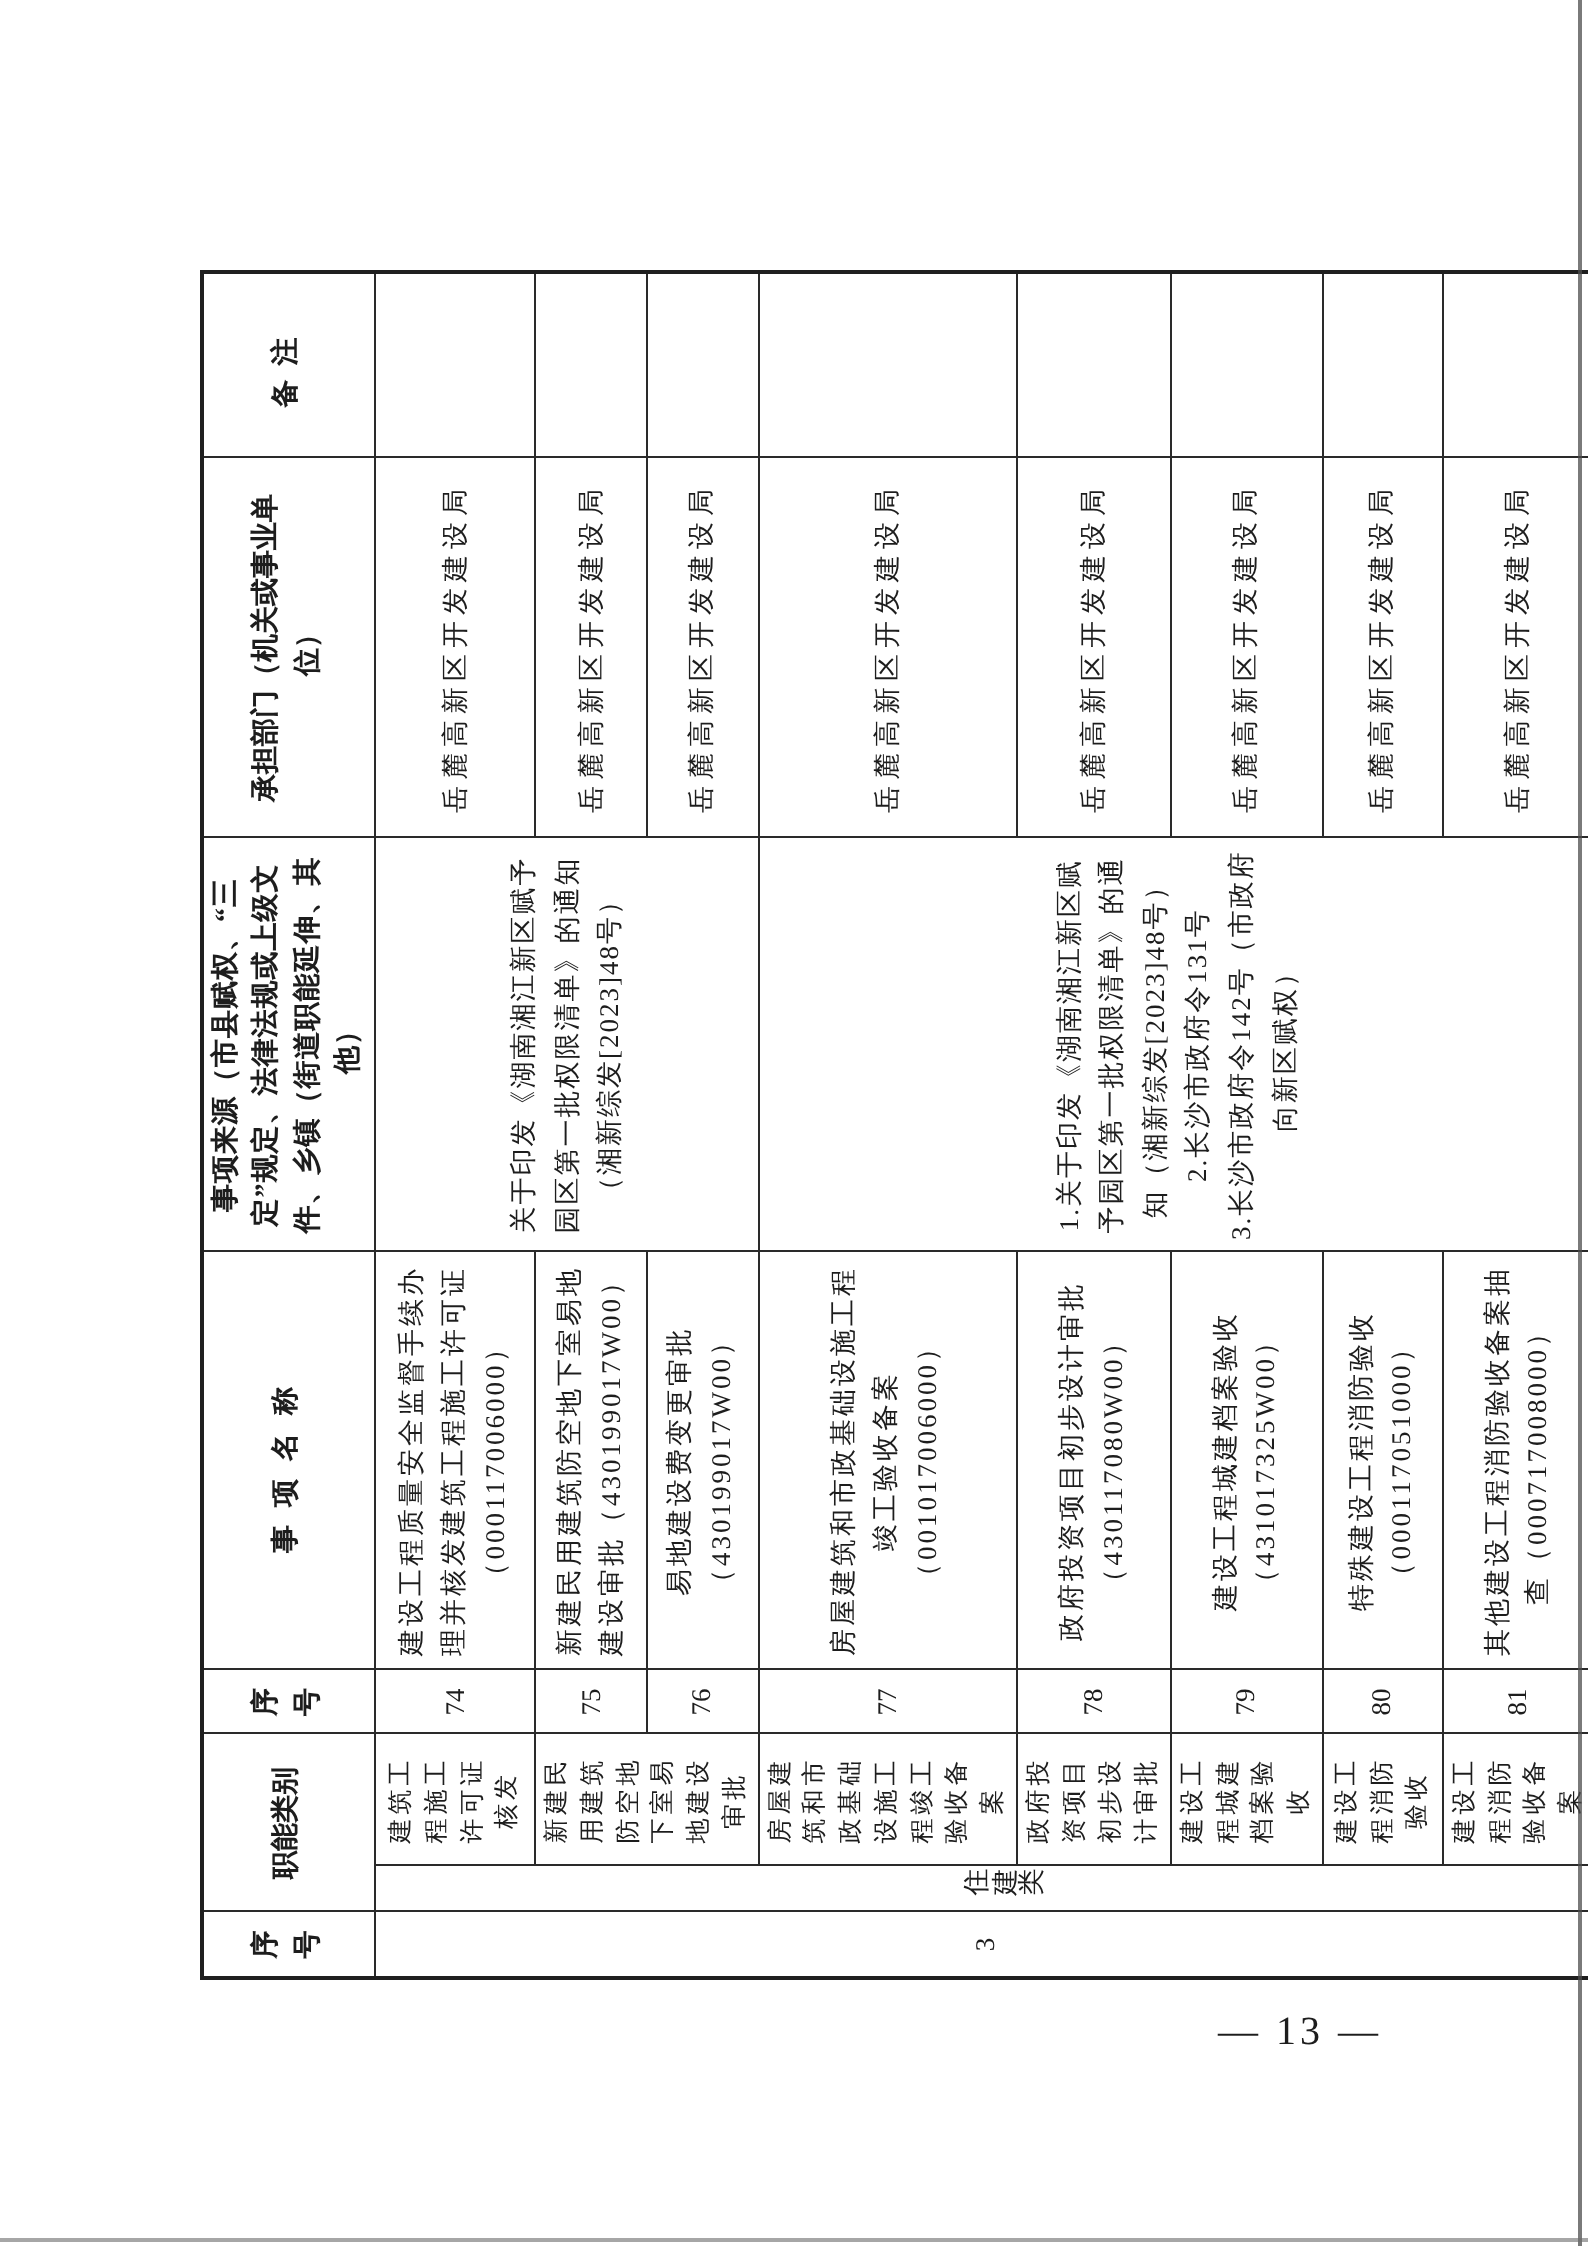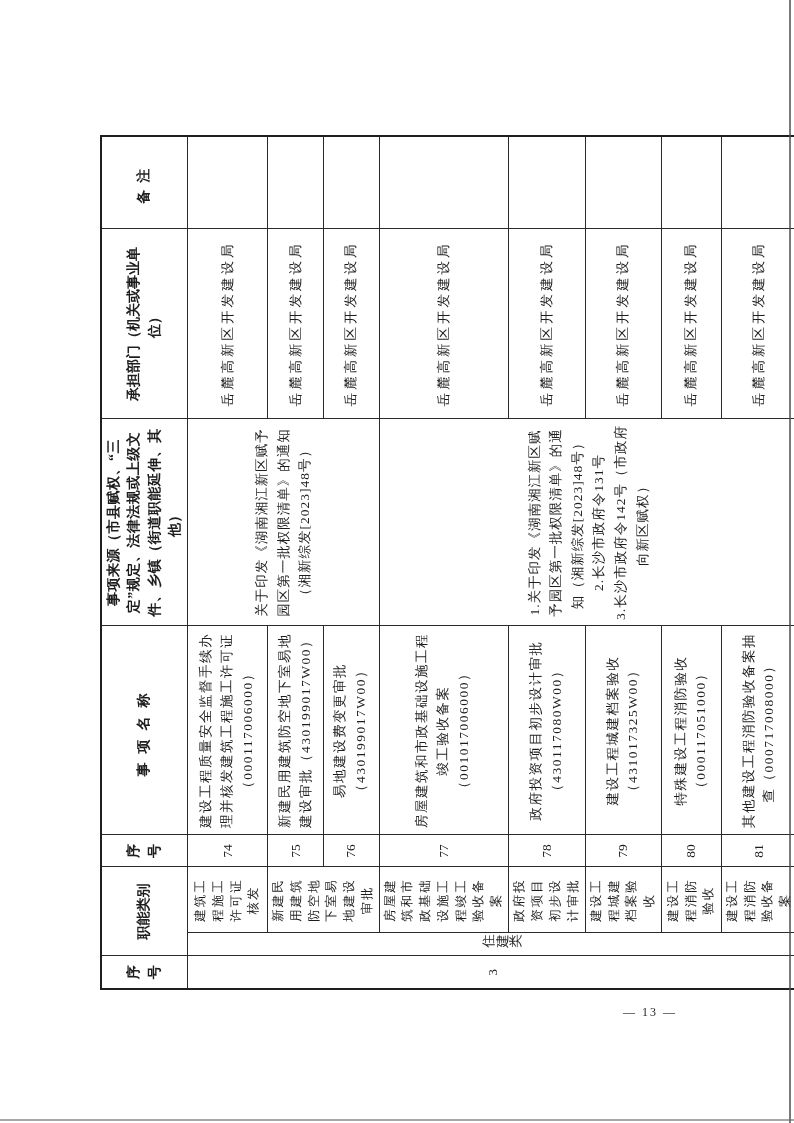--- a/index.html
+++ b/index.html
@@ -33,21 +33,21 @@
   .c-src{font-size:13.5px;line-height:1.6;letter-spacing:1px;text-align:left;padding:3px 8px;white-space:pre-line;}
   .c-src-a{text-align:left;}
   .c-dept{font-size:13.5px;letter-spacing:3px;}
   .c-vert{padding:0;}
   .vtext{
     writing-mode:vertical-lr;display:inline-block;
     font-size:13.5px;letter-spacing:13px;margin:auto;
   }
   .pagenum{
     position:absolute;left:600px;top:1005px;width:100px;text-align:center;
-    font-size:12px;letter-spacing:2px;color:#1d1d1d;
+    font-size:20px;letter-spacing:2px;color:#1d1d1d;
   }
   
   .edge-right{position:absolute;right:3px;top:0;width:2px;height:1123px;background:#4d4d4d;opacity:.75;}
   .edge-bottom{position:absolute;left:0;top:1119px;width:794px;height:2px;background:#6a6a6a;opacity:.6;}
 </style>
 </head>
 <body>
 
 <div class="page">
 

